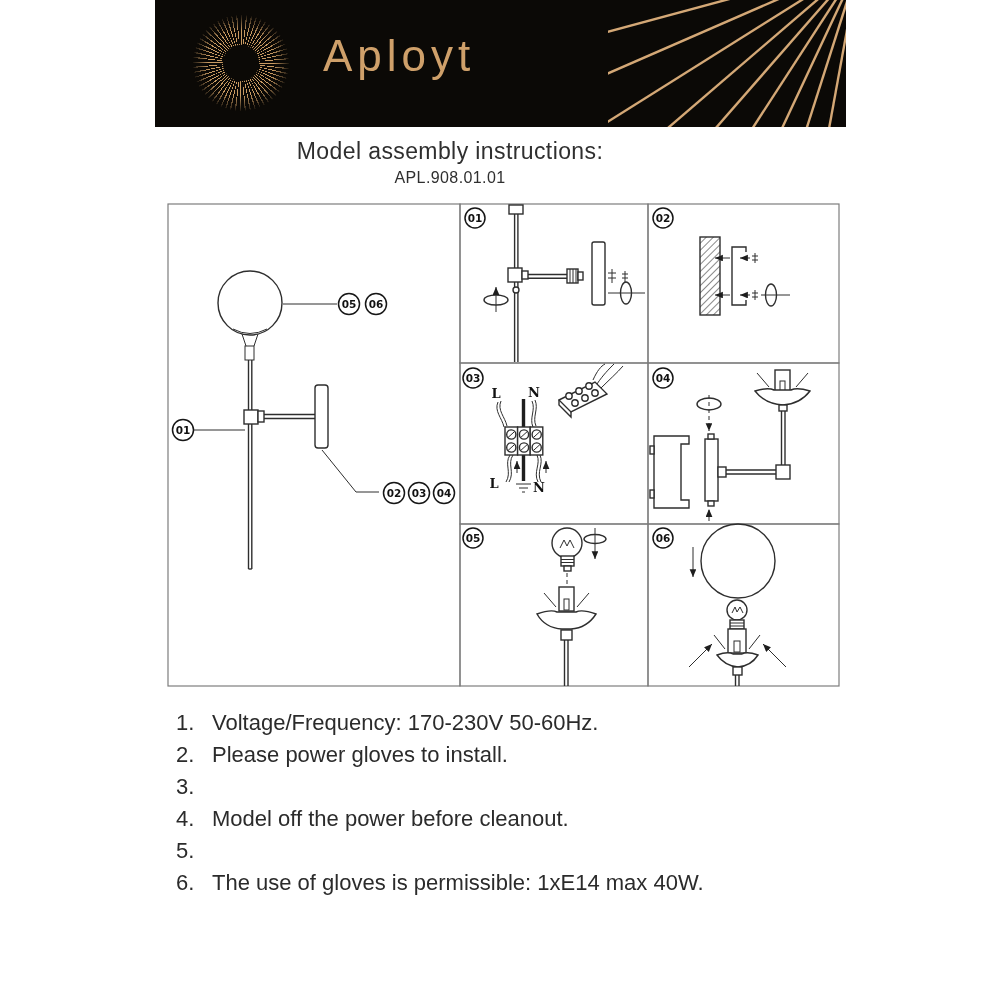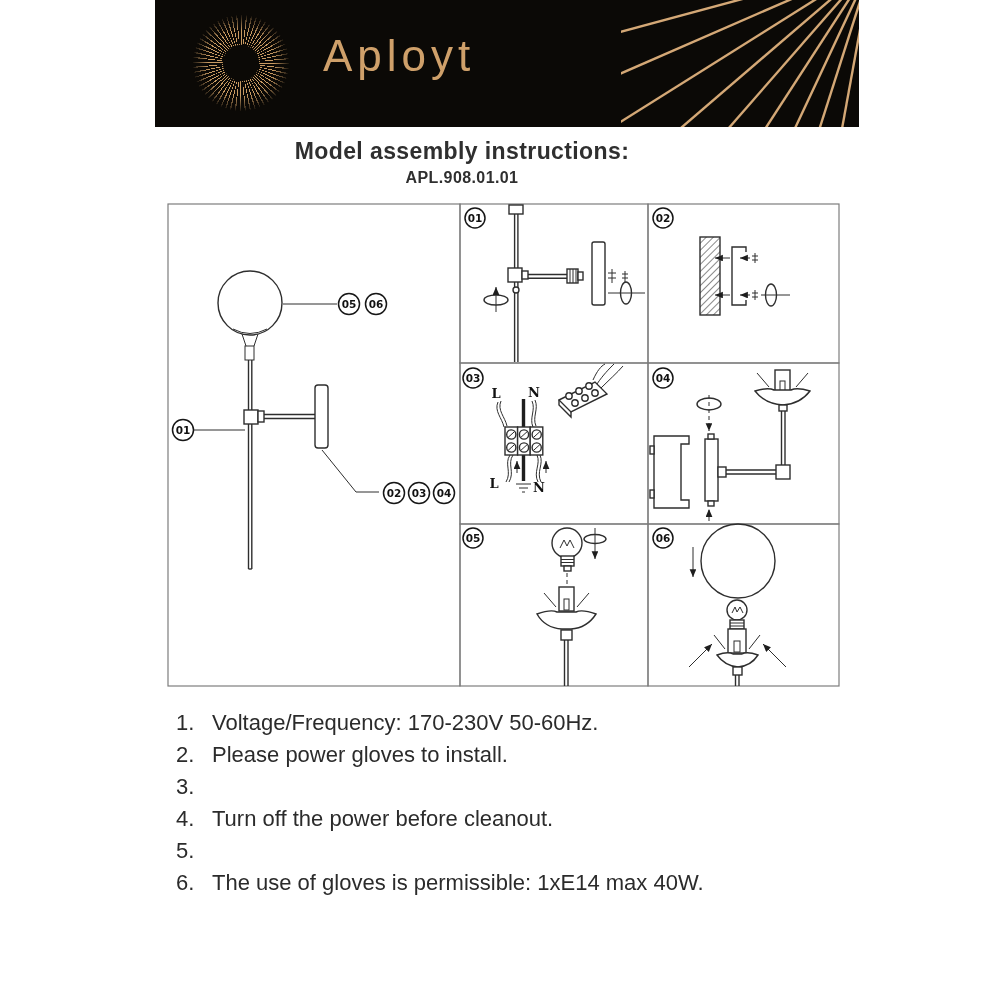--- a/index.html
+++ b/index.html
@@ -1,30 +1,30 @@
 <!DOCTYPE html>
 <html><head>
 <meta charset="utf-8">
 <style>
   html,body{margin:0;padding:0;background:#ffffff;}
   .page{position:relative;width:1000px;height:1000px;background:#fff;overflow:hidden;
         font-family:"Liberation Sans", sans-serif;}
   
   .header{position:absolute;left:155px;top:0;width:691px;height:127px;
-          background:#0b0906;overflow:hidden;padding-left:13px;}
+          background:#0b0906;overflow:hidden;}
   .starburst{position:absolute;left:38px;top:15px;width:96px;height:96px;border-radius:50%;
     background:
       radial-gradient(circle at 50% 50%, #0b0906 0 26%, rgba(11,9,6,0) 27.5%),
       radial-gradient(circle at 50% 50%, rgba(11,9,6,0) 0 48%, #0b0906 73%),
       repeating-conic-gradient(#c89a62 0deg 1.6deg, rgba(11,9,6,0) 1.6deg 6deg);}
   .wordmark{position:absolute;left:168px;top:34px;color:#cfa06a;font-size:44px;
             letter-spacing:5px;font-weight:400;line-height:1;}
   .rays{position:absolute;right:0;top:0;}
   
-  .titleblock{position:absolute;left:16px;top:138px;width:892px;text-align:center;color:#2f2f2f;font-weight:bold;}
+  .titleblock{position:absolute;left:4px;top:138px;width:892px;text-align:center;color:#2f2f2f;}
   .t1{font-size:23px;letter-spacing:.4px;}
   .t2{font-size:16px;margin-top:4px;letter-spacing:.4px;}
   
   .figwrap{position:absolute;left:167px;top:203px;width:673px;height:484px;}
   svg .pb{stroke:#7d7d7d;stroke-width:1.2;fill:none;}
   svg .s{stroke:#2e2e2e;stroke-width:1.4;fill:none;}
   svg .sw{stroke:#2e2e2e;stroke-width:1.4;fill:#fff;}
   svg .t{stroke:#2e2e2e;stroke-width:1;fill:none;}
   svg .lblc{fill:#fff;stroke:#161616;stroke-width:1.5;}
   svg .lblt{font-family:"DejaVu Sans",sans-serif;font-weight:700;font-size:10.5px;
@@ -317,21 +317,21 @@
     </div>
     <div class="row">
       <span class="n">2.</span>
       <span>Please power gloves to install.</span>
     </div>
     <div class="row">
       <span class="n">3.</span>
     </div>
     <div class="row">
       <span class="n">4.</span>
-      <span>Turn off the power before cleanout.</span>
+      <span>Model off the power before cleanout.</span>
     </div>
     <div class="row">
       <span class="n">5.</span>
     </div>
     <div class="row">
       <span class="n">6.</span>
       <span>The use of gloves is permissible: 1xE14 max 40W.</span>
     </div>
   </div>
 

